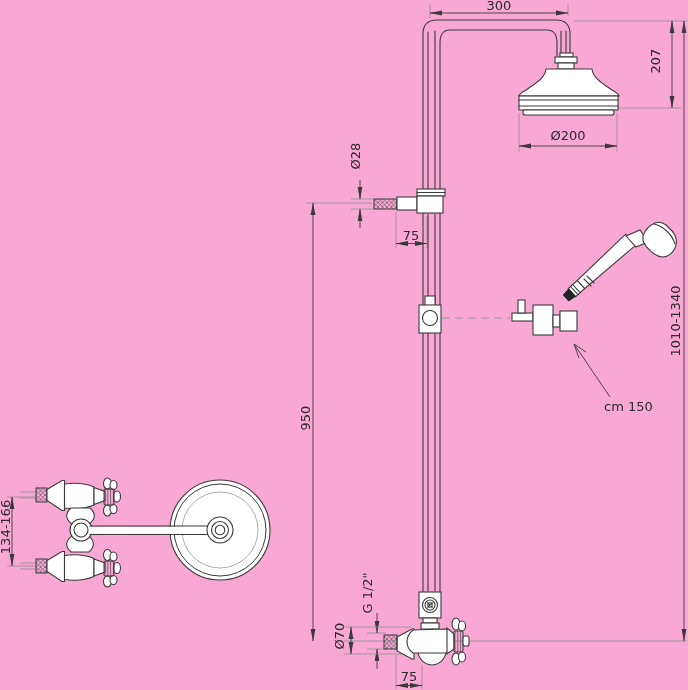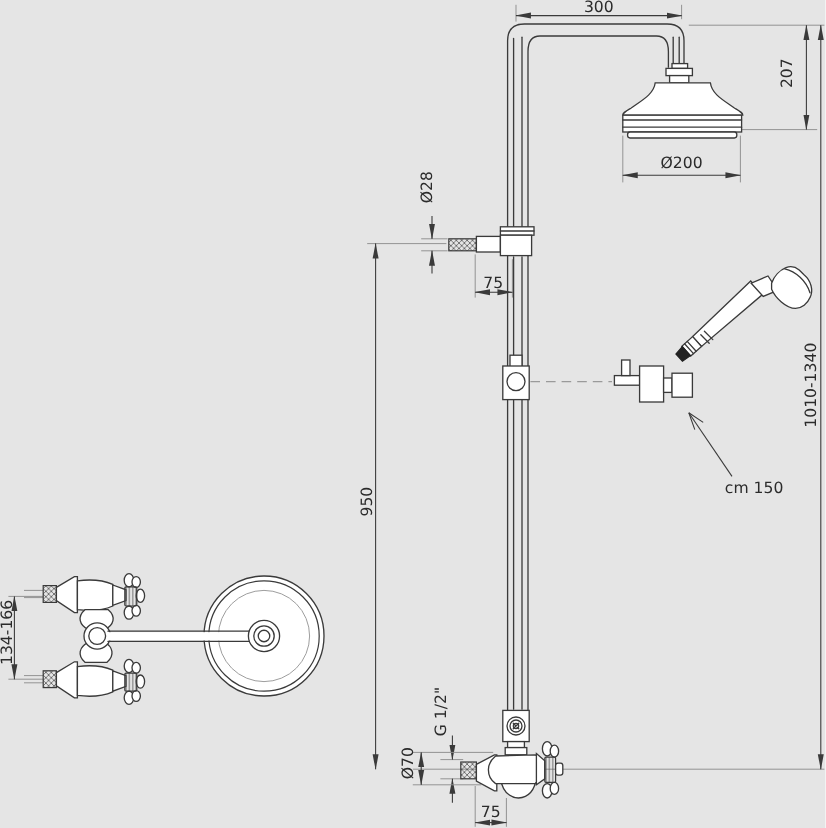--- a/index.html
+++ b/index.html
@@ -1,16 +1,16 @@
 <!DOCTYPE html>
 <html><head>
 <meta charset="utf-8">
 <style>
   html,body{margin:0;padding:0;background:#fff;}
-  .stage{position:relative;width:688px;height:690px;background:#e5e5e5;overflow:hidden;
+  .stage{position:relative;width:688px;height:690px;background:#f9a8d4;overflow:hidden;
          font-family:"DejaVu Sans", sans-serif;}
   svg{position:absolute;left:0;top:0;}
   text{font-family:"DejaVu Sans", sans-serif;fill:#2b2b2b;font-size:13px;}
   .ln{stroke:#3a3a3a;stroke-width:1.1;fill:none;stroke-linecap:round;}
   .shape{stroke:#3a3a3a;stroke-width:1.1;fill:#ffffff;}
   .dim{stroke:#3a3a3a;stroke-width:0.9;fill:none;}
   .arr2{marker-start:url(#arr);marker-end:url(#arr);}
   .arr1{marker-end:url(#arr);}
   .ref{stroke:#8f8f8f;stroke-width:0.8;fill:none;}
   .dash{stroke:#9a9a9a;stroke-width:1.1;fill:none;stroke-dasharray:8 5;}

